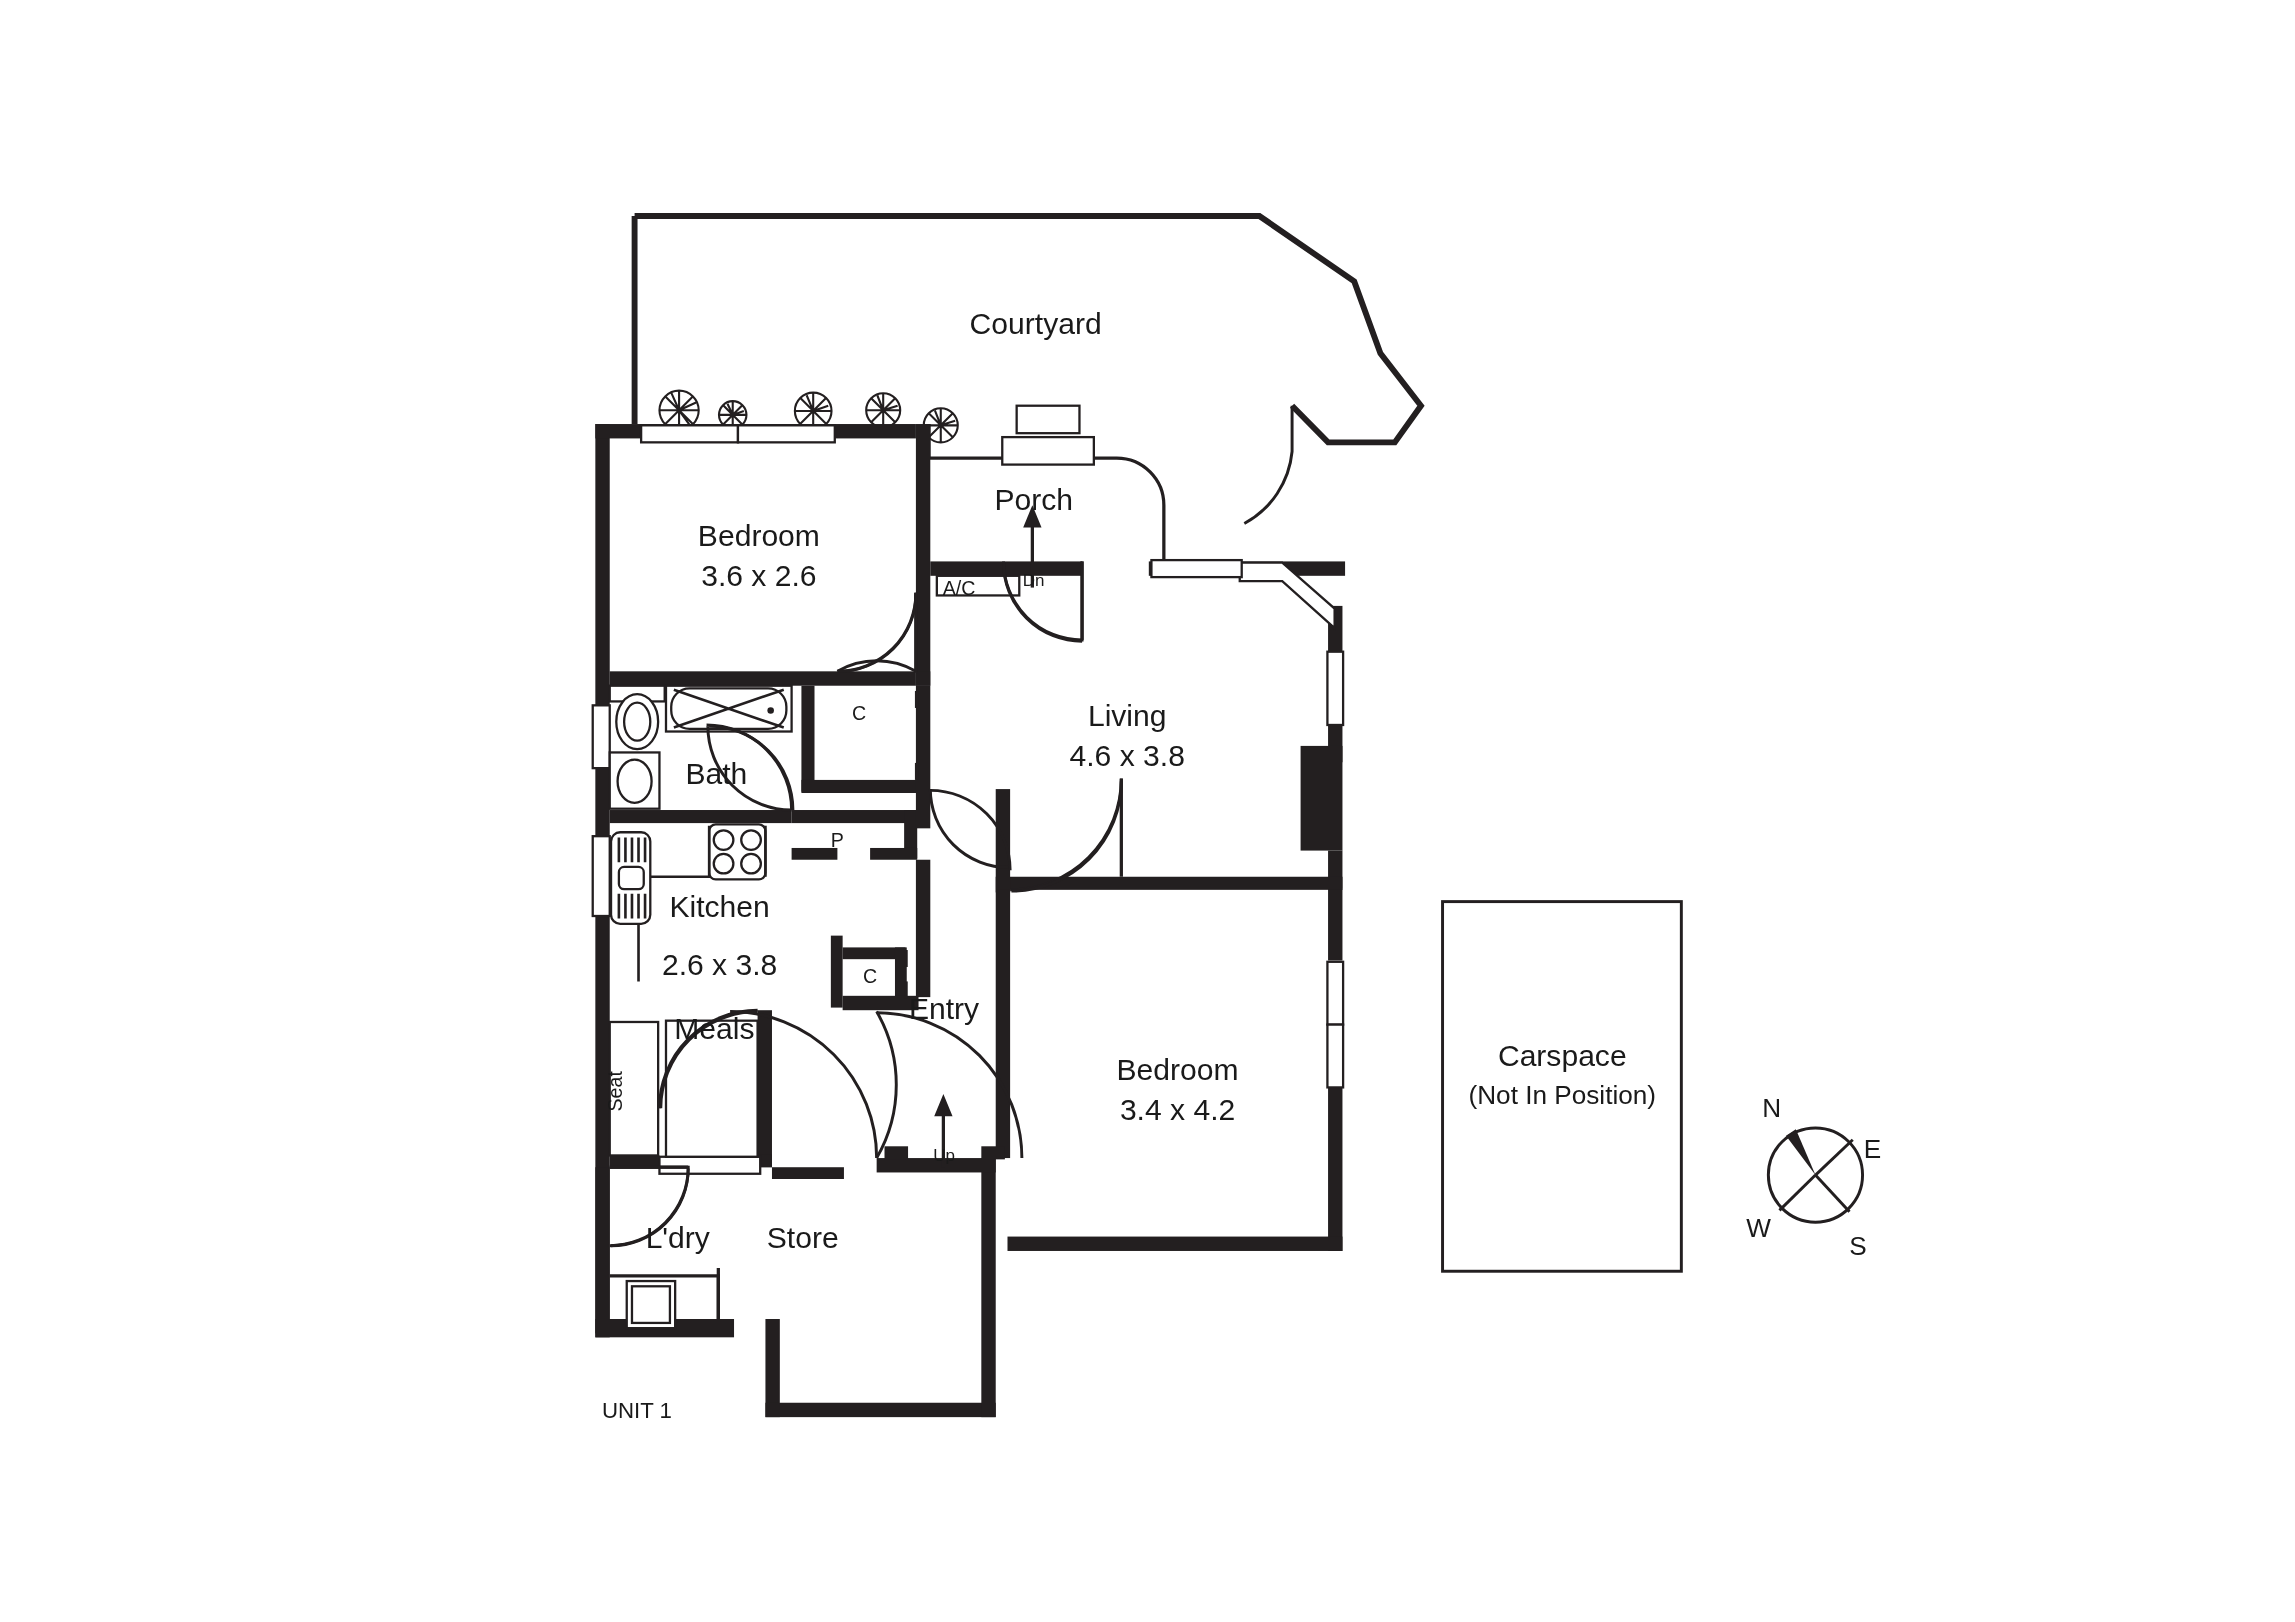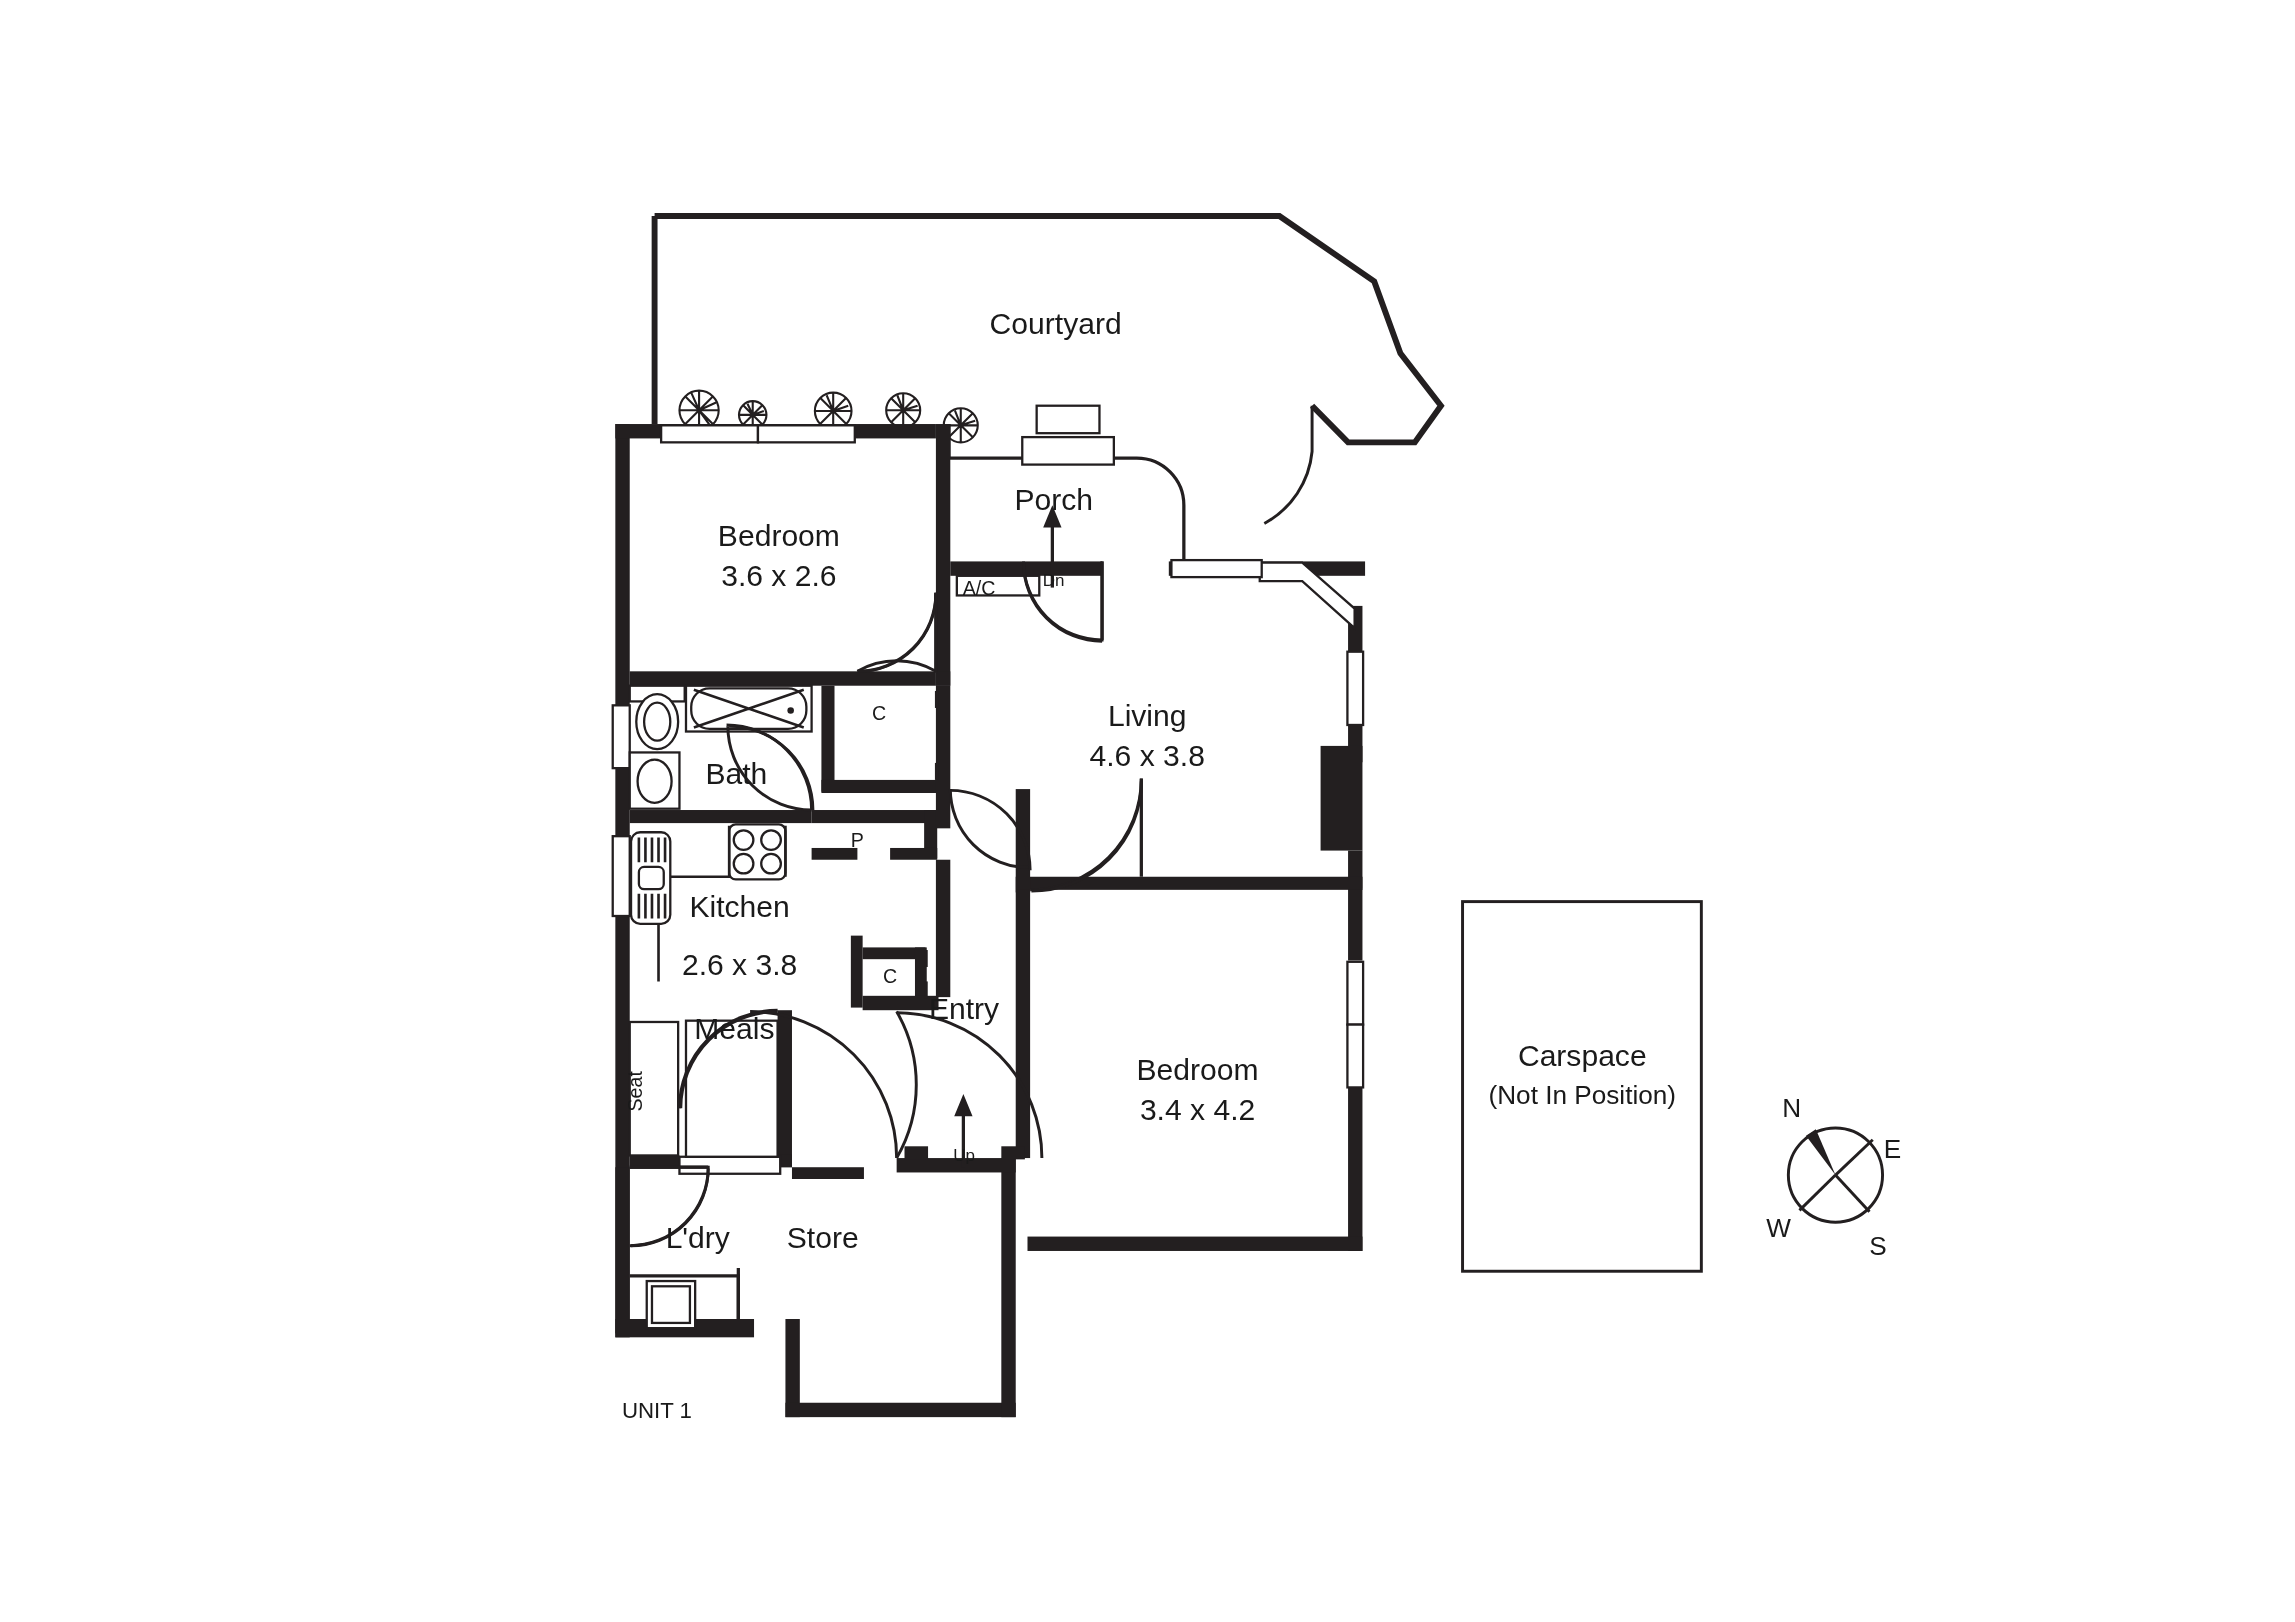--- a/index.html
+++ b/index.html
@@ -13,21 +13,20 @@
     height: 1622px;
     position: relative;
     font-family: "Liberation Sans", sans-serif;
     overflow: hidden;
   }
   #plan-root {
     position: absolute;
     left: 0; top: 0;
     width: 2037px;
     height: 1622px;
-    padding-left: 20px;
   }
   svg#plan-svg {
     display: block;
     width: 2295px;
     height: 1622px;
   }
   .room-label {
     font-family: "Liberation Sans", sans-serif;
     fill: #1a1a1a;
     text-anchor: middle;

